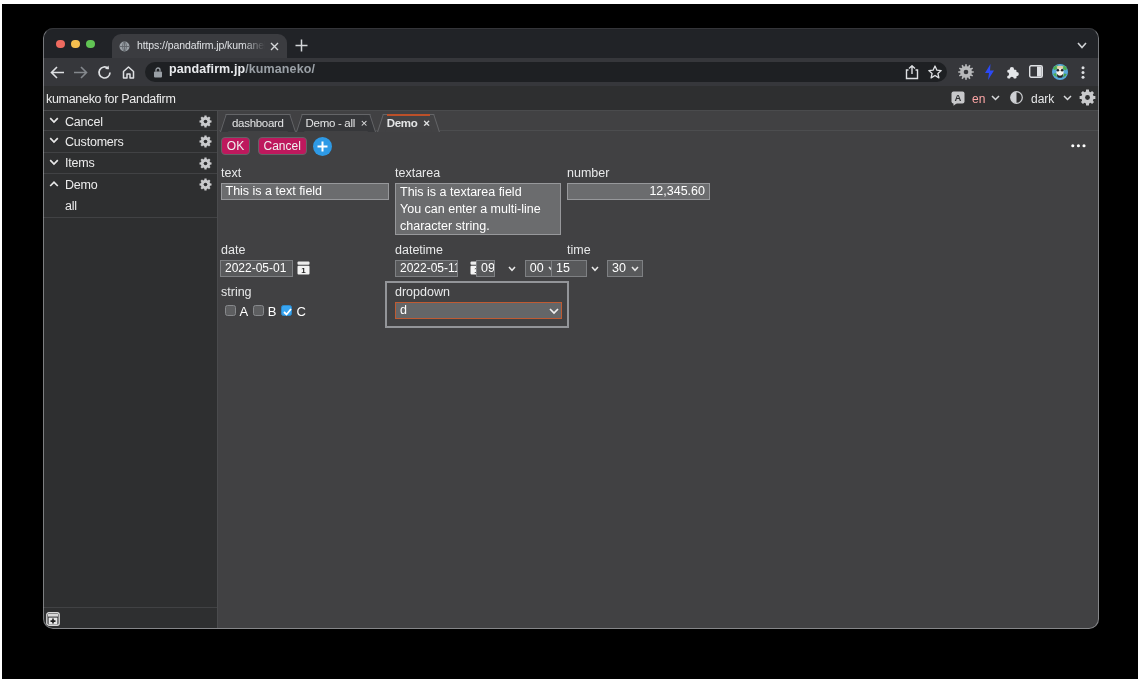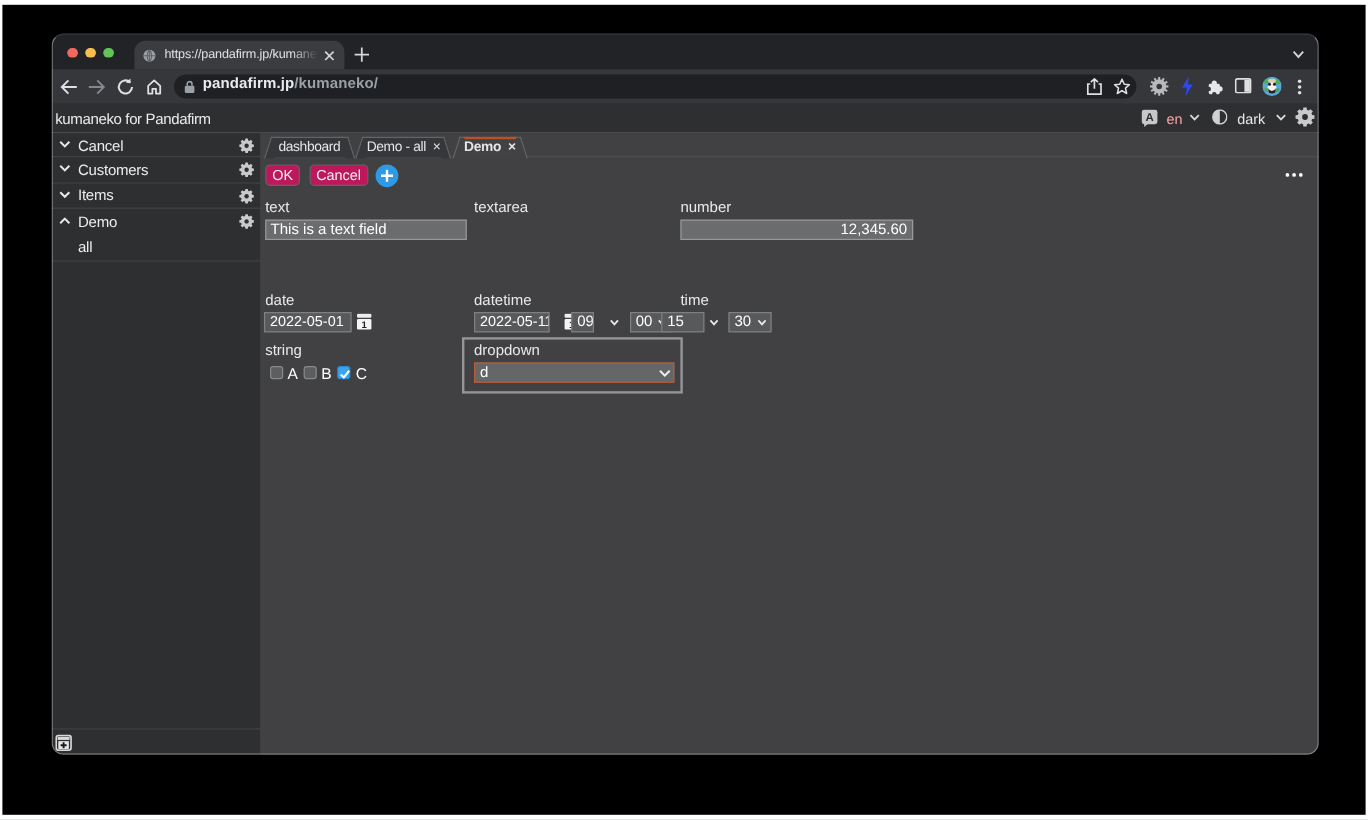--- a/index.html
+++ b/index.html
@@ -250,22 +250,23 @@
         </div>
     <svg class="abs" style="left:851.5px;top:31.3px" width="15" height="4" viewBox="0 0 15 4">
           <circle cx="1.8" cy="1.8" r="1.55" fill="#fff"></circle>
           <circle cx="7.4" cy="1.8" r="1.55" fill="#fff"></circle>
           <circle cx="13" cy="1.8" r="1.55" fill="#fff"></circle>
         </svg>
 
     <div class="lbl" style="left:2px;top:53px">text</div>
     <div class="inp" style="left:1.5px;top:69.5px;width:168px">This is a text field</div>
     <div class="lbl" style="left:176px;top:53px">textarea</div>
+    <div class="inp" style="left:176px;top:69.5px;width:165.5px;height:52px;line-height:17.3px">This is a textarea field<br>You can enter a multi-line<br>character string.</div>
     <div class="lbl" style="left:348px;top:53px">number</div>
-    <div class="inp" style="left:348px;top:69.5px;width:194px;text-align:right">12,345.60</div>
+    <div class="inp" style="left:348px;top:69.5px;width:143px;text-align:right">12,345.60</div>
 
     <div class="lbl" style="left:2px;top:130px">date</div>
     <div class="sel" style="left:1px;top:147px;width:73px;font-size:12px">2022-05-01</div>
     <svg class="abs" style="left:77.5px;top:148px" width="13" height="14" viewBox="0 0 13 14">
           <rect x="0.5" y="0.5" width="12" height="3.2" rx="1" fill="#ececec"></rect>
           <rect x="0.5" y="4.8" width="12" height="8.7" rx="1" fill="#f4f4f4"></rect>
           <text x="6.5" y="12" font-size="8" font-weight="bold" text-anchor="middle" fill="#222" font-family="Liberation Sans">1</text>
         </svg>
     <div class="lbl" style="left:176px;top:130px">datetime</div>
     <div class="sel" style="left:176px;top:147px;width:63px;font-size:12px">2022-05-11</div>

